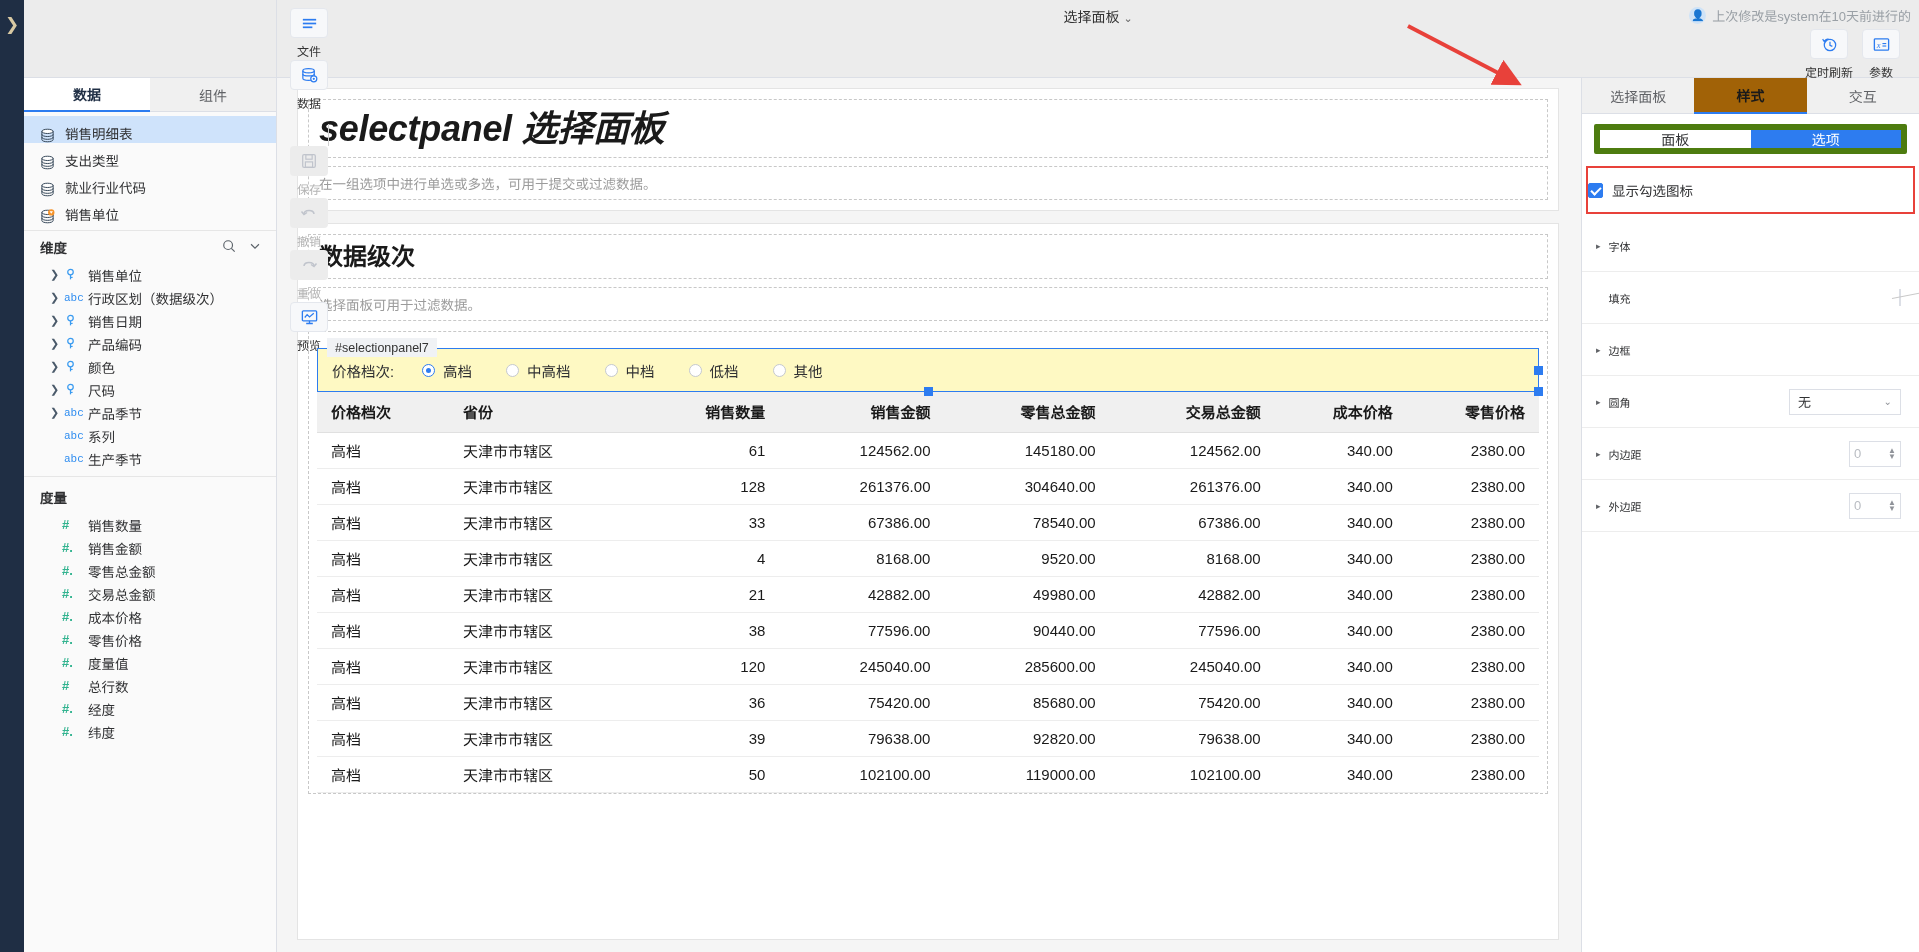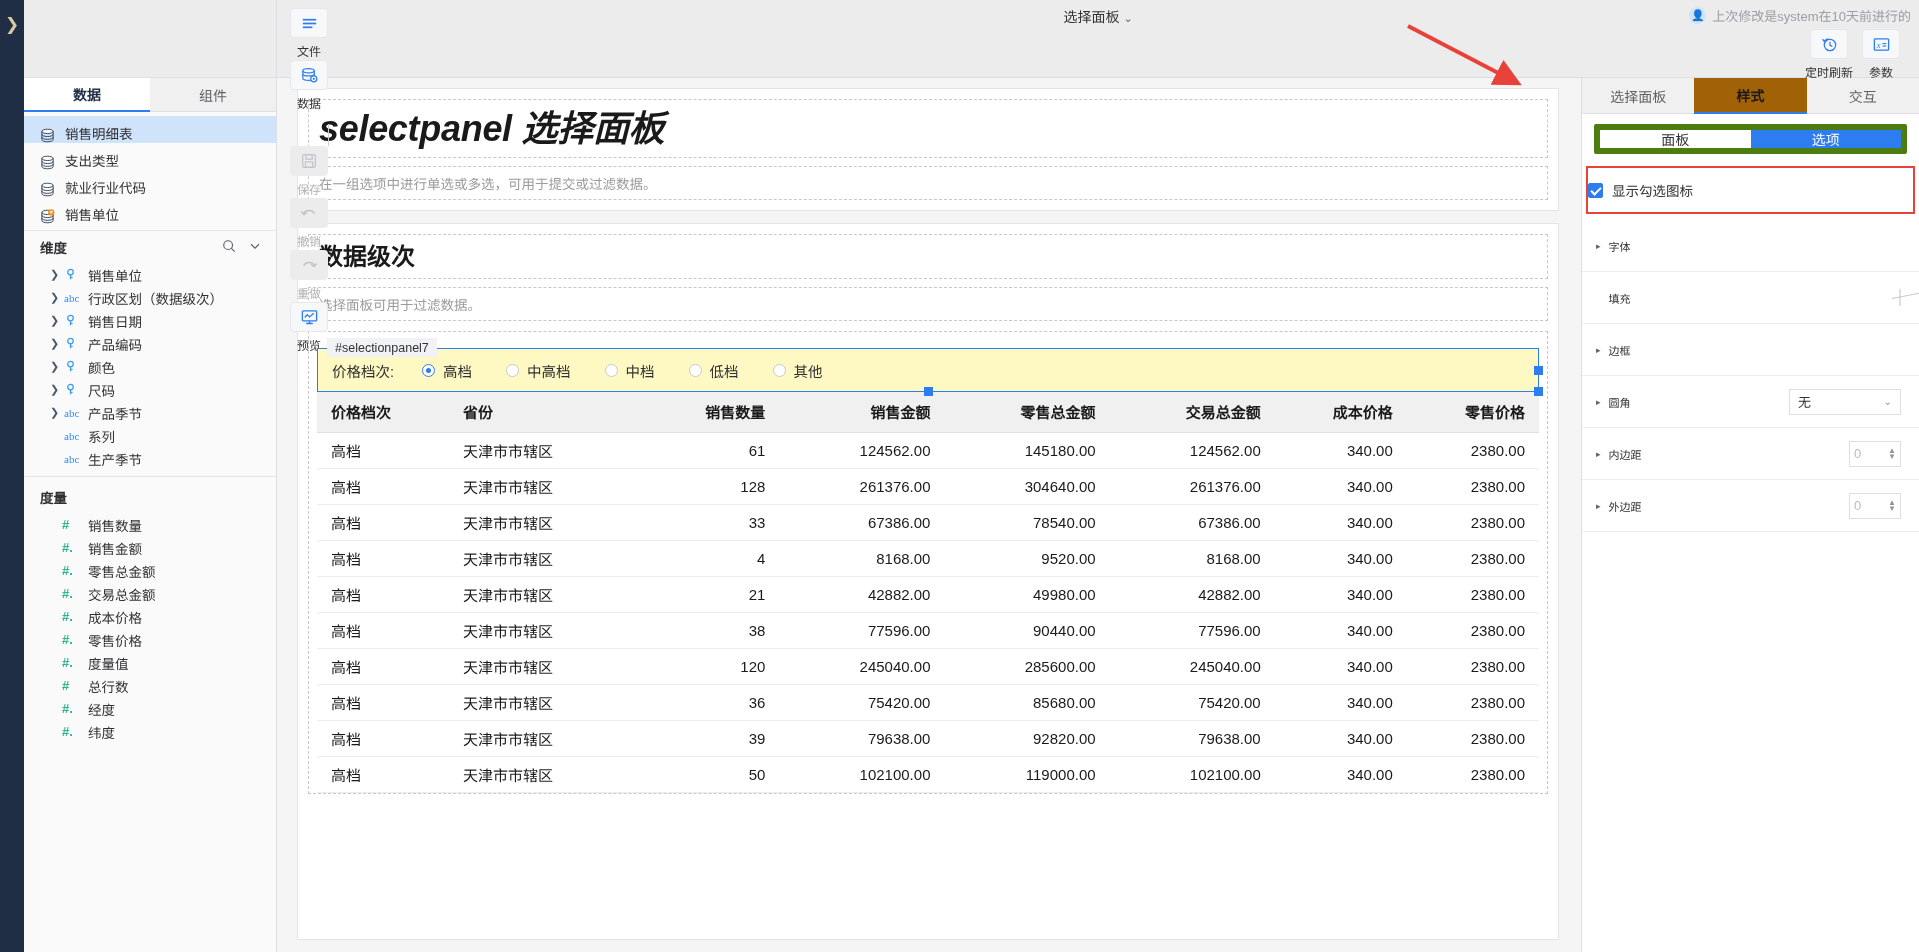--- a/index.html
+++ b/index.html
@@ -96,21 +96,21 @@
   .sect-head .tools span { cursor: pointer; font-size: 13px; }
 
   .tree { padding-bottom: 2px; }
   .tree-item {
     height: 23px; display: flex; align-items: center; font-size: 13.5px; color: #303133;
     padding-left: 26px; cursor: pointer;
   }
   .tw { width: 14px; color: #4a5a6a; font-size: 11px; display: inline-block; }
   .tw.empty { visibility: hidden; }
   .ticon { width: 24px; display: inline-flex; align-items: center; justify-content: flex-start; }
-  .abc { color: #2d8cf0; font-size: 11px; font-family: Liberation Serif, serif; }
+  .abc { color: #2d8cf0; font-size: 11px; font-family: Liberation Mono, monospace; }
   .hashico { color: #31b38f; font-weight: bold; font-size: 13px; }
 
   .divider-line { height: 1px; background: #e6e6e6; margin: 4px 0; }
   .meas-list { overflow: hidden; }
   .meas-item { height: 23px; display: flex; align-items: center; font-size: 13.5px; color: #303133; padding-left: 38px; cursor: pointer; }
   .meas-item .ticon { width: 26px; }
 
   
   .canvas {
     flex: 1 1 auto; background: #f5f5f5; overflow: hidden;

